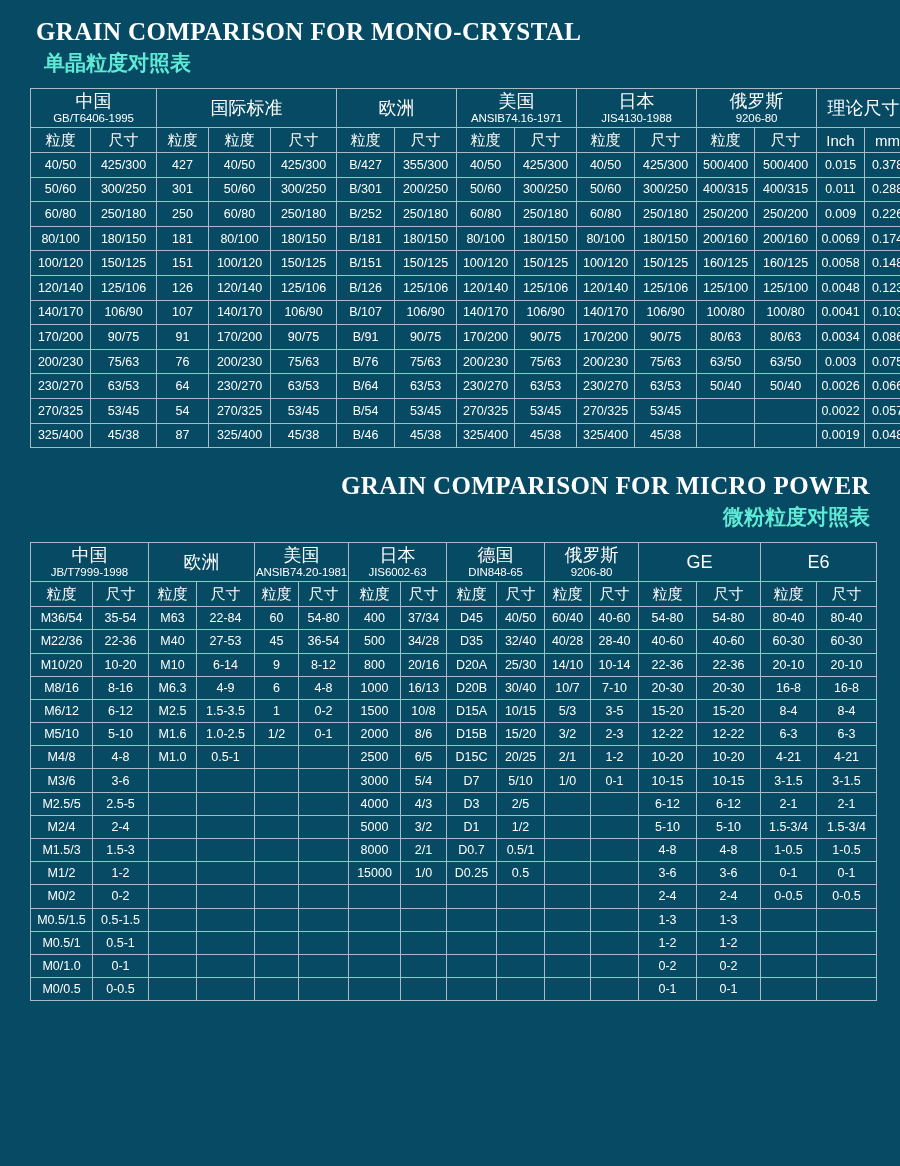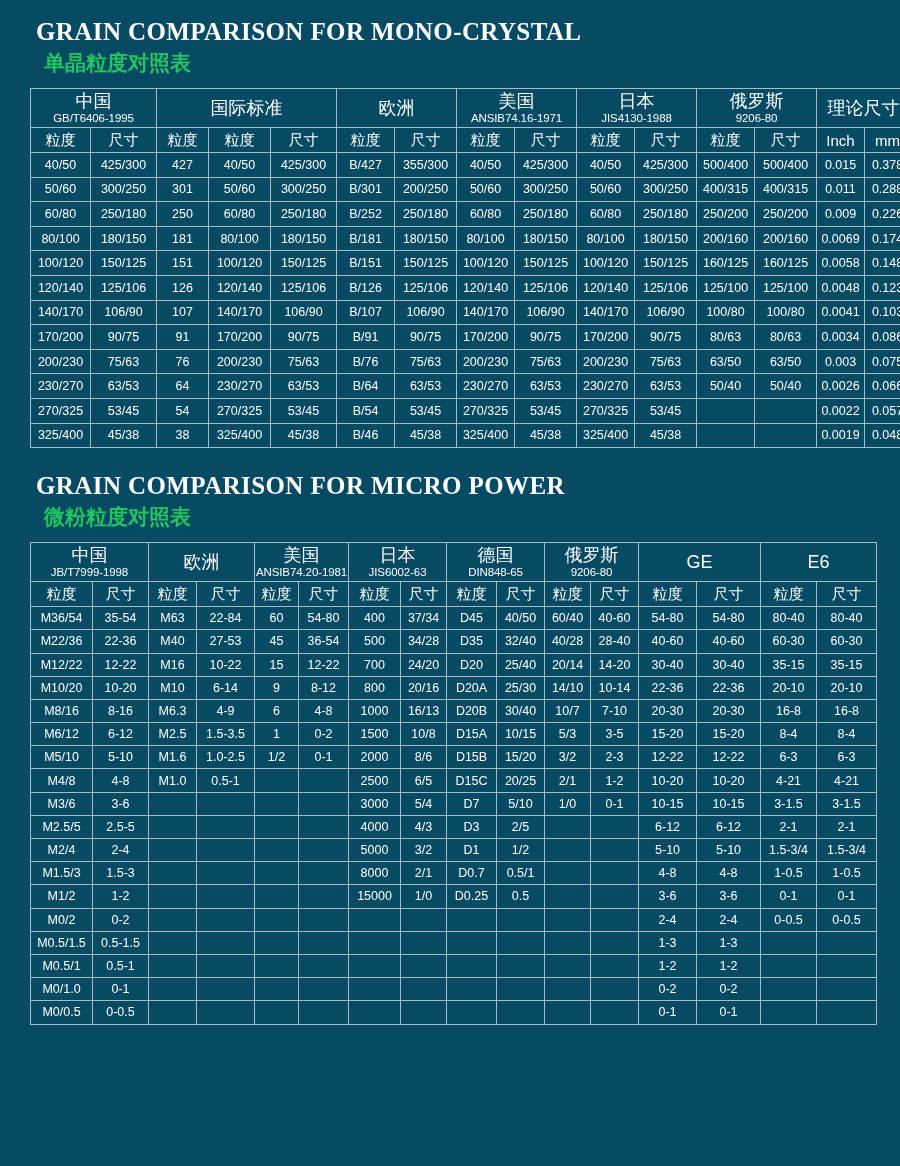--- a/index.html
+++ b/index.html
@@ -29,27 +29,27 @@
     font-size: 25px;
     letter-spacing: 0.4px;
     color: #ffffff;
     line-height: 1.15;
     margin: 0;
     padding: 0;
   }
   .section-title-cn {
     font-size: 21px;
     font-weight: bold;
-    color: #22c55e;
+    color: #5eead4;
     line-height: 1.25;
     margin: 0;
     padding: 3px 0 0 8px;
   }
   .title-block-1 { padding-top: 18px; padding-left: 6px; }
-  .title-block-2 { padding-top: 24px; padding-left: 6px; }
+  .title-block-2 { padding-top: 24px; padding-left: 6px; text-align: right; }
 
   
   table.grain {
     border-collapse: collapse;
     table-layout: fixed;
     width: 840px;
     margin-top: 12px;
     color: #ffffff;
   }
   table.grain th, table.grain td {
@@ -349,21 +349,21 @@
           <td>270/325</td>
           <td>53/45</td>
           <td></td>
           <td></td>
           <td>0.0022</td>
           <td>0.057</td>
         </tr>
         <tr>
           <td>325/400</td>
           <td>45/38</td>
-          <td>38</td>
+          <td>87</td>
           <td>325/400</td>
           <td>45/38</td>
           <td>B/46</td>
           <td>45/38</td>
           <td>325/400</td>
           <td>45/38</td>
           <td>325/400</td>
           <td>45/38</td>
           <td></td>
           <td></td>
@@ -479,38 +479,20 @@
           <td>D35</td>
           <td>32/40</td>
           <td>40/28</td>
           <td>28-40</td>
           <td>40-60</td>
           <td>40-60</td>
           <td>60-30</td>
           <td>60-30</td>
         </tr>
         <tr>
-          <td>M12/22</td>
-          <td>12-22</td>
-          <td>M16</td>
-          <td>10-22</td>
-          <td>15</td>
-          <td>12-22</td>
-          <td>700</td>
-          <td>24/20</td>
-          <td>D20</td>
-          <td>25/40</td>
-          <td>20/14</td>
-          <td>14-20</td>
-          <td>30-40</td>
-          <td>30-40</td>
-          <td>35-15</td>
-          <td>35-15</td>
-        </tr>
-        <tr>
           <td>M10/20</td>
           <td>10-20</td>
           <td>M10</td>
           <td>6-14</td>
           <td>9</td>
           <td>8-12</td>
           <td>800</td>
           <td>20/16</td>
           <td>D20A</td>
           <td>25/30</td>

